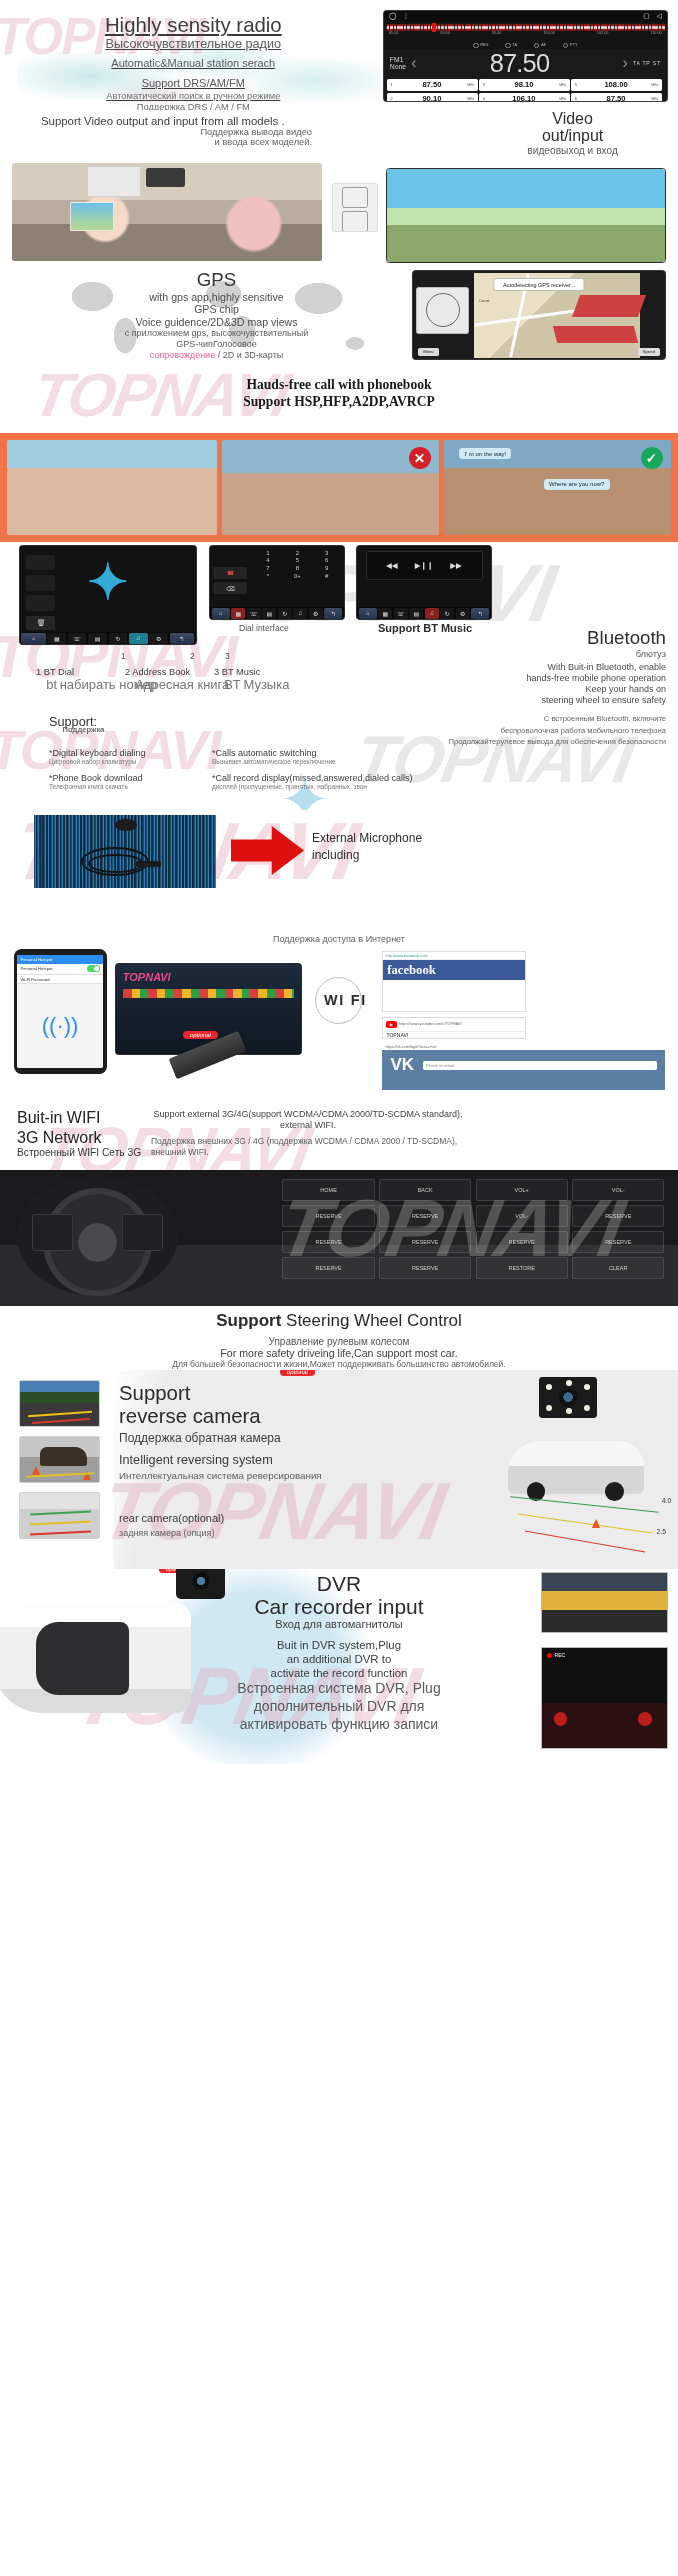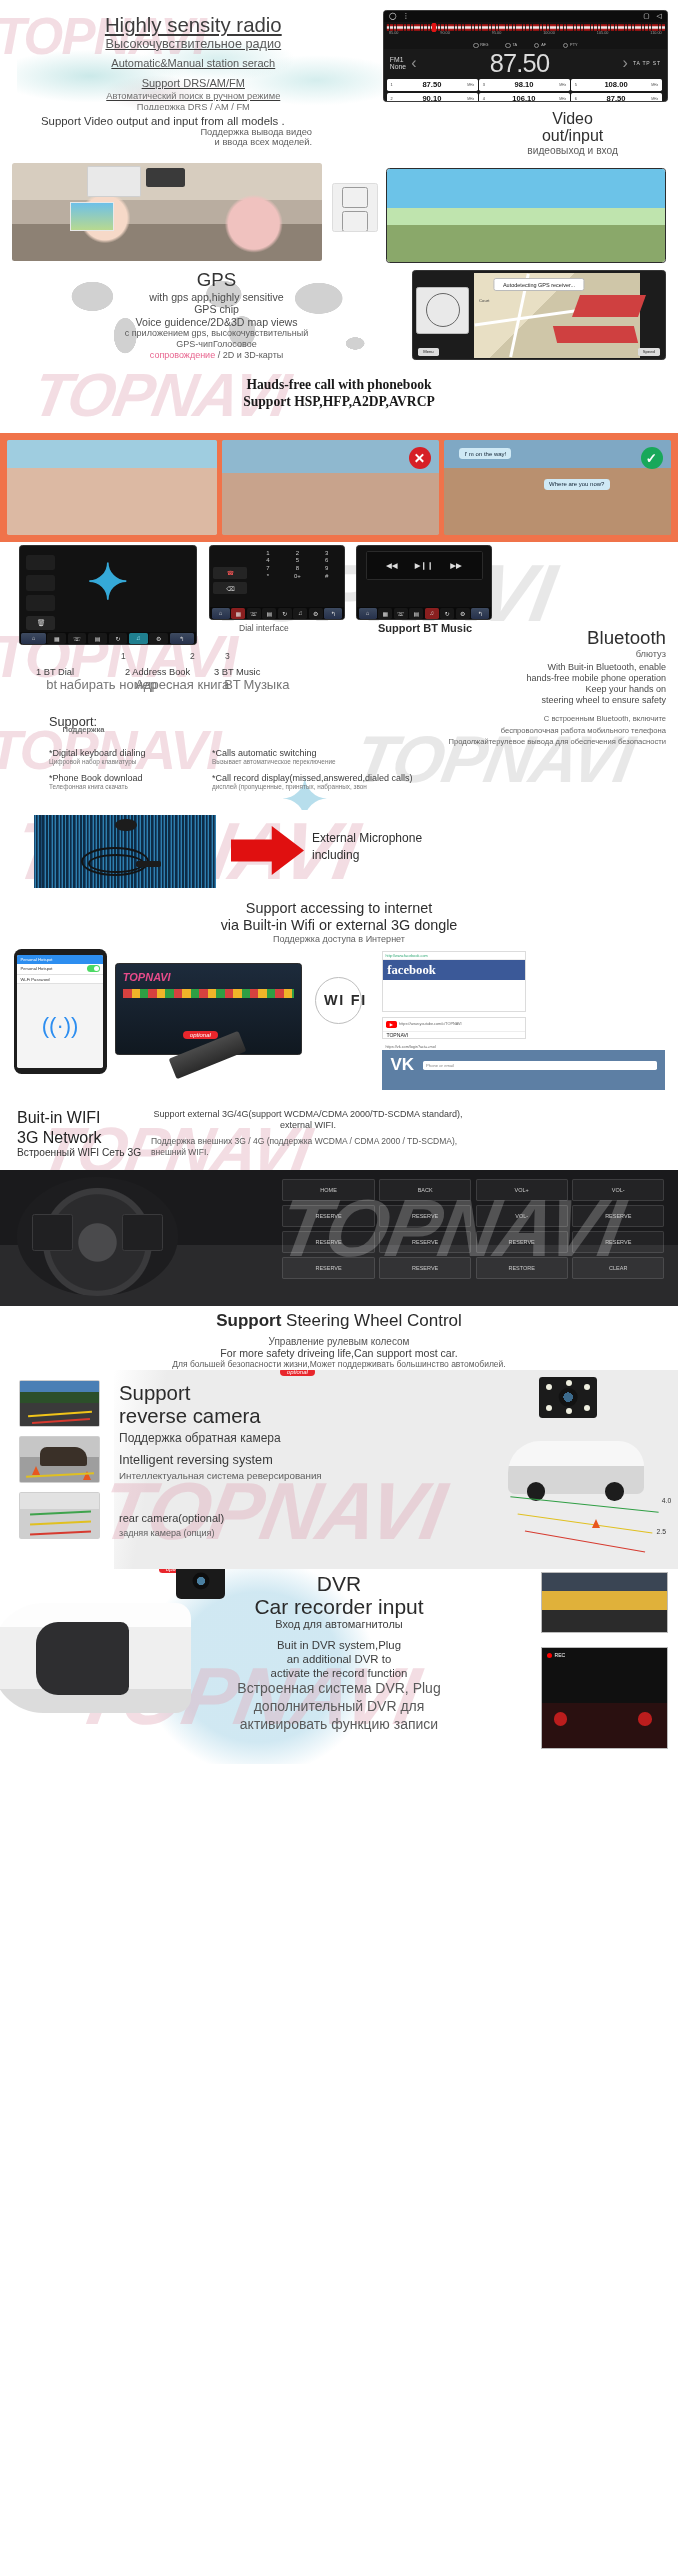--- a/index.html
+++ b/index.html
@@ -609,24 +609,20 @@
 
     <svg class="redarrow" viewBox="0 0 86 62">
       <polygon points="0,18 48,18 48,2 86,31 48,60 48,44 0,44" fill="#e01010"></polygon>
     </svg>
 
     <div class="h7">
       <div>External Microphone</div>
       <div>including</div>
     </div>
 
-    <div class="h7b">
-      <div>Support accessing  to internet</div>
-      <div>via Built-in Wifi or external 3G dongle</div>
-    </div>
     <div class="h7r">
       <div>Поддержка доступа в Интернет</div>
       <div>через встроенный Wi-Fi или внешний 3G-ключ</div>
     </div>
   </section>
 
 
   <section class="sec" id="s9">
     <div class="iphone" style="left:13.6px; top:3.4px; width:93px; height:125px;">
       <div class="iphone-scr">

